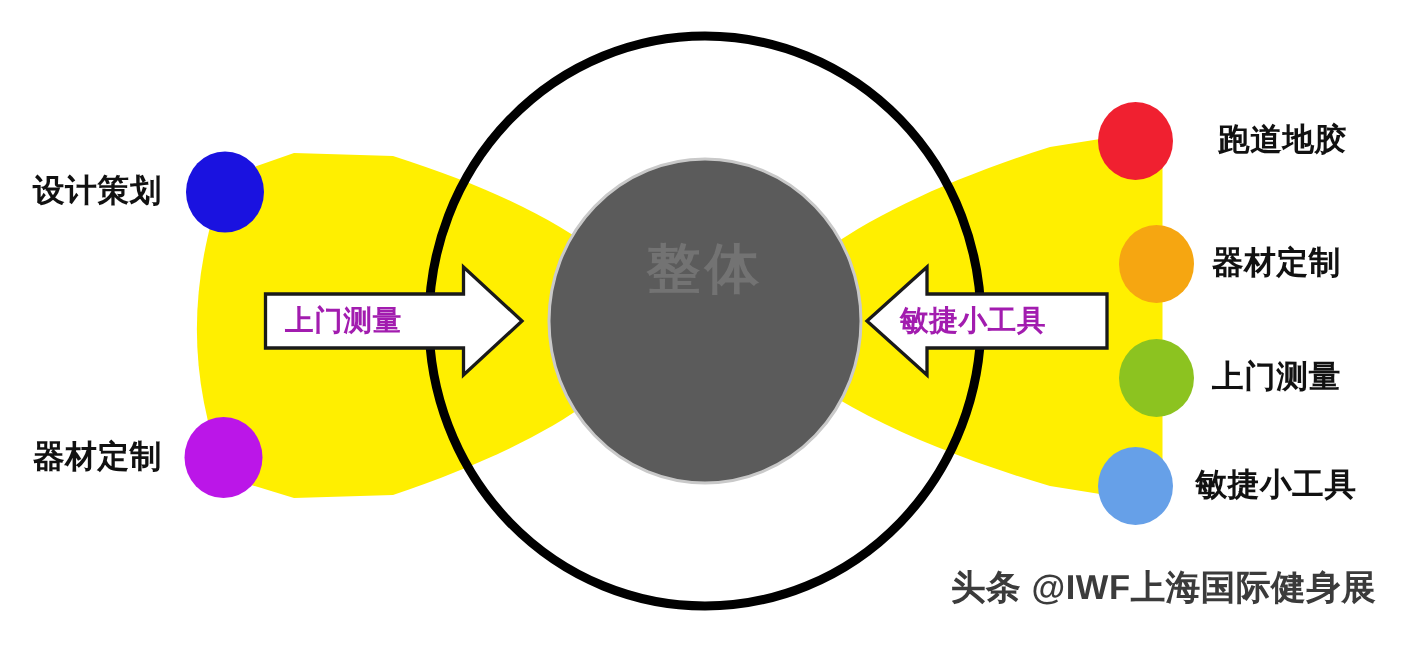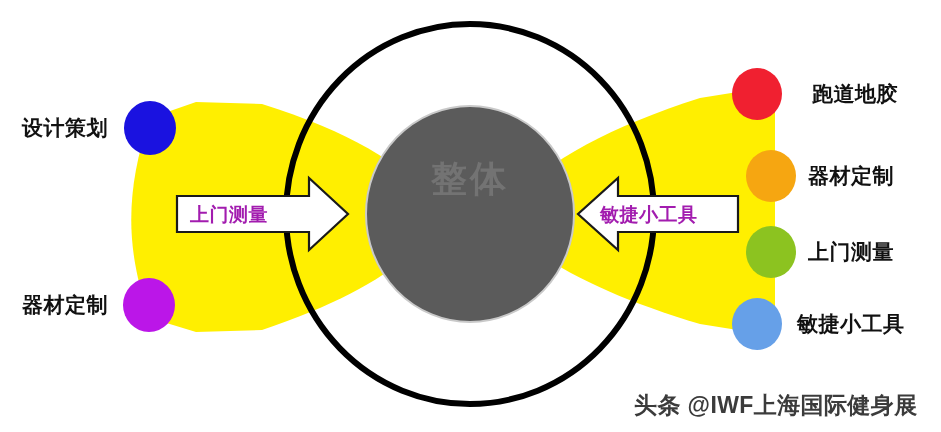--- a/index.html
+++ b/index.html
@@ -96,15 +96,15 @@
   <div class="arrow-label" style="left:600px; top:205px;">敏捷小工具</div>
 
   <div class="node-label" style="left:22px; top:117px;">设计策划</div>
   <div class="node-label" style="left:22px; top:294px;">器材定制</div>
 
   <div class="node-label" style="left:764px; top:83px;margin-left:48px;">跑道地胶</div>
   <div class="node-label" style="left:808px; top:165px;">器材定制</div>
   <div class="node-label" style="left:808px; top:241px;">上门测量</div>
   <div class="node-label" style="left:797px; top:313px;">敏捷小工具</div>
 
-  <div class="watermark" style="left:634px; top:390px;">头条 @IWF上海国际健身展</div>
+  <div class="watermark" style="left:634px; top:376px;">头条 @IWF上海国际健身展</div>
 
 </div>
 
 </body></html>

